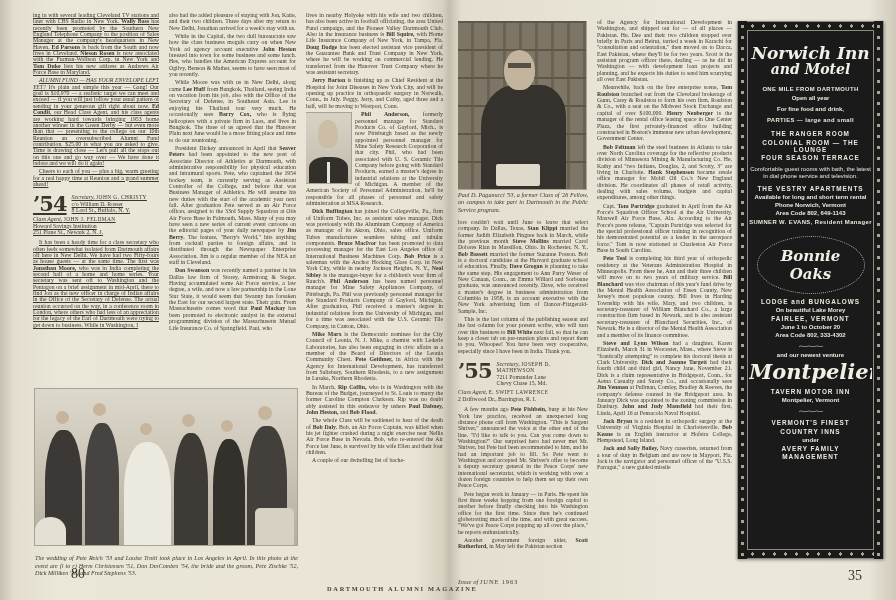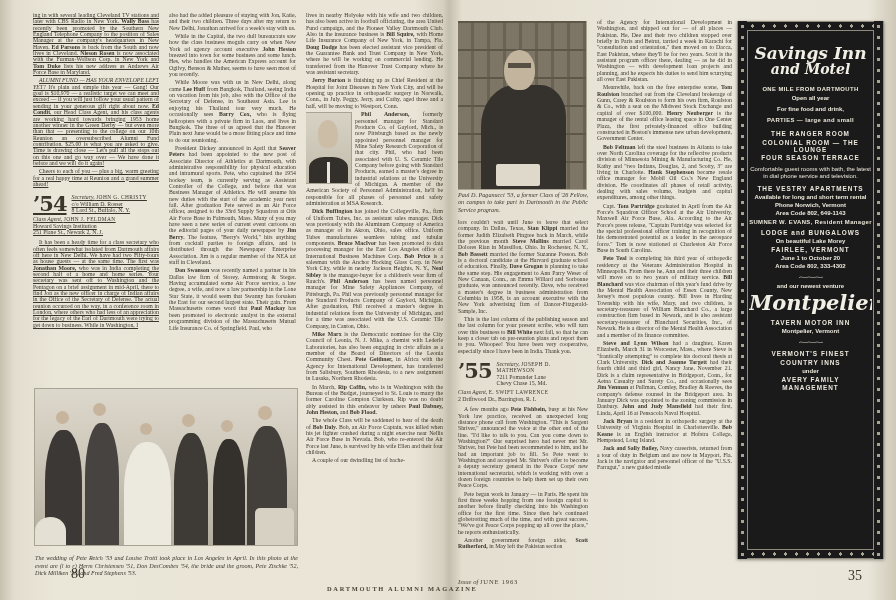--- a/index.html
+++ b/index.html
@@ -179,37 +179,40 @@
     <p class="para"><b>Jack and Sally Bailey,</b> Navy careerists, returned from a tour of duty in Belgium and are now in Mayport, Fla. Jack is the navigator and personnel officer of the "U.S.S. Farragut," a new guided missile</p>
   </div>
 
   <div class="ad">
     <div class="rail v lft"></div>
     <div class="rail v rgt"></div>
     <div class="rail h top"></div>
     <div class="rail h bot"></div>
     <div class="ad-inner">
       <div>
-        <div class="scriptname n1">Savings Inn</div>
+        <div class="scriptname n1">Norwich Inn</div>
         <div class="scriptname n2">and Motel</div>
         <div class="tiny">ONE MILE FROM DARTMOUTH</div>
         <div class="smallit">Open all year</div>
         <div class="smallit" style="margin-top:5px;">For fine food and drink,</div>
         <div class="tiny" style="margin-top:5px;">PARTIES — large and small</div>
         <div class="caps" style="margin-top:7px;">THE RANGER ROOM</div>
         <div class="caps" style="margin:1px 0;">COLONIAL ROOM — THE LOUNGE</div>
         <div class="caps" style="margin:1px 0;">FOUR SEASON TERRACE</div>
         <div class="adpara">Comfortable guest rooms with bath, the latest in dial phone service and television.</div>
         <div class="caps">THE VESTRY APARTMENTS</div>
         <div class="smallit">Available for long and short term rental</div>
         <div class="smallit">Phone Norwich, Vermont</div>
         <div class="smallit">Area Code 802, 649-1143</div>
         <div class="tiny">SUMNER W. EVANS, Resident Manager</div>
       </div>
       <div>
+        <div class="wreath">
+          <span class="scriptname">Bonnie Oaks</span>
+        </div>
         <div class="caps">LODGE and BUNGALOWS</div>
         <div class="smallit">On beautiful Lake Morey</div>
         <div class="caps" style="margin:2px 0;">FAIRLEE, VERMONT</div>
         <div class="smallit">June 1 to October 20</div>
         <div class="smallit">Area Code 802, 333-4302</div>
       </div>
       <div class="squig">⁓⁓⁓</div>
       <div>
         <div class="smallit">and our newest venture</div>
         <div class="scriptname mont">Montpelier</div>

